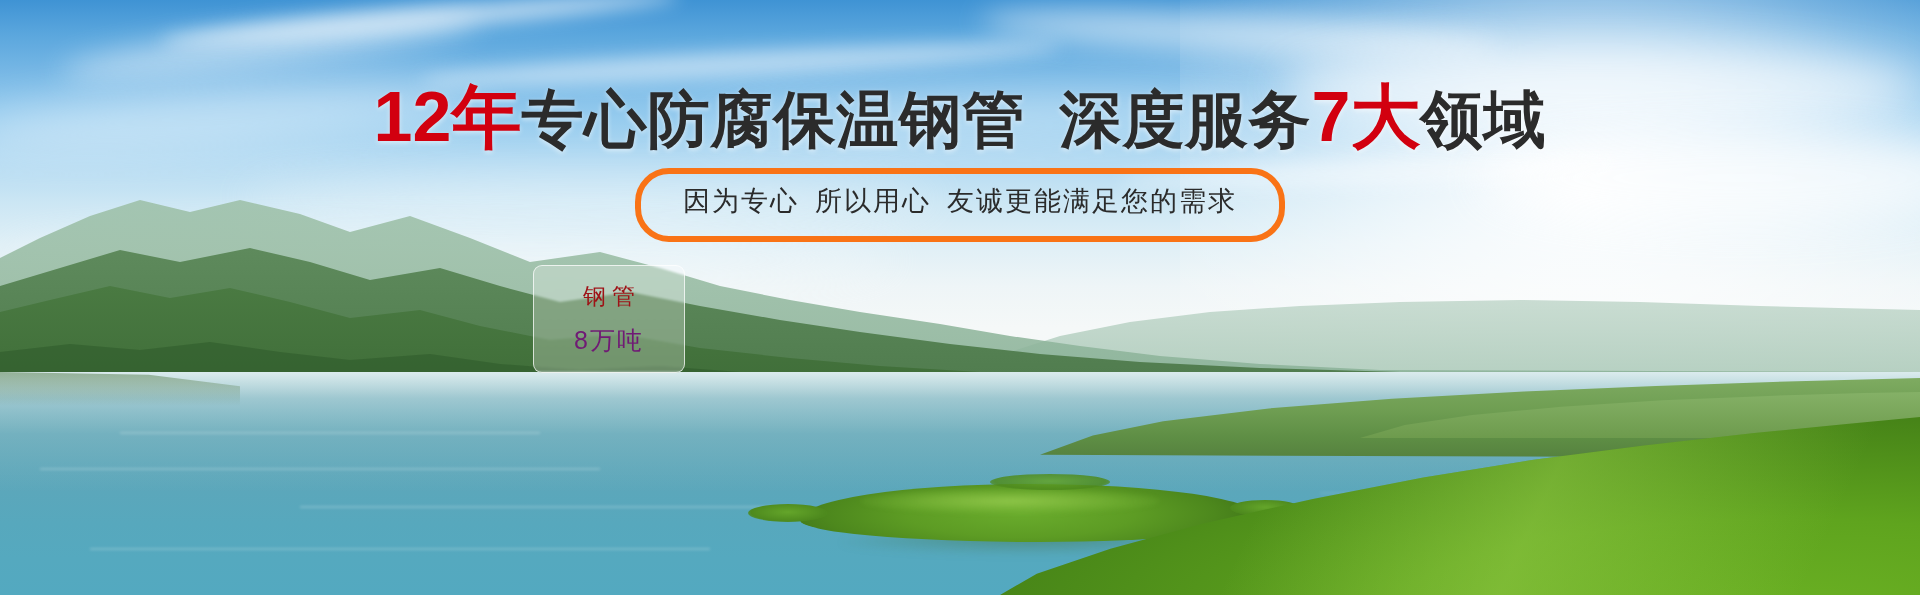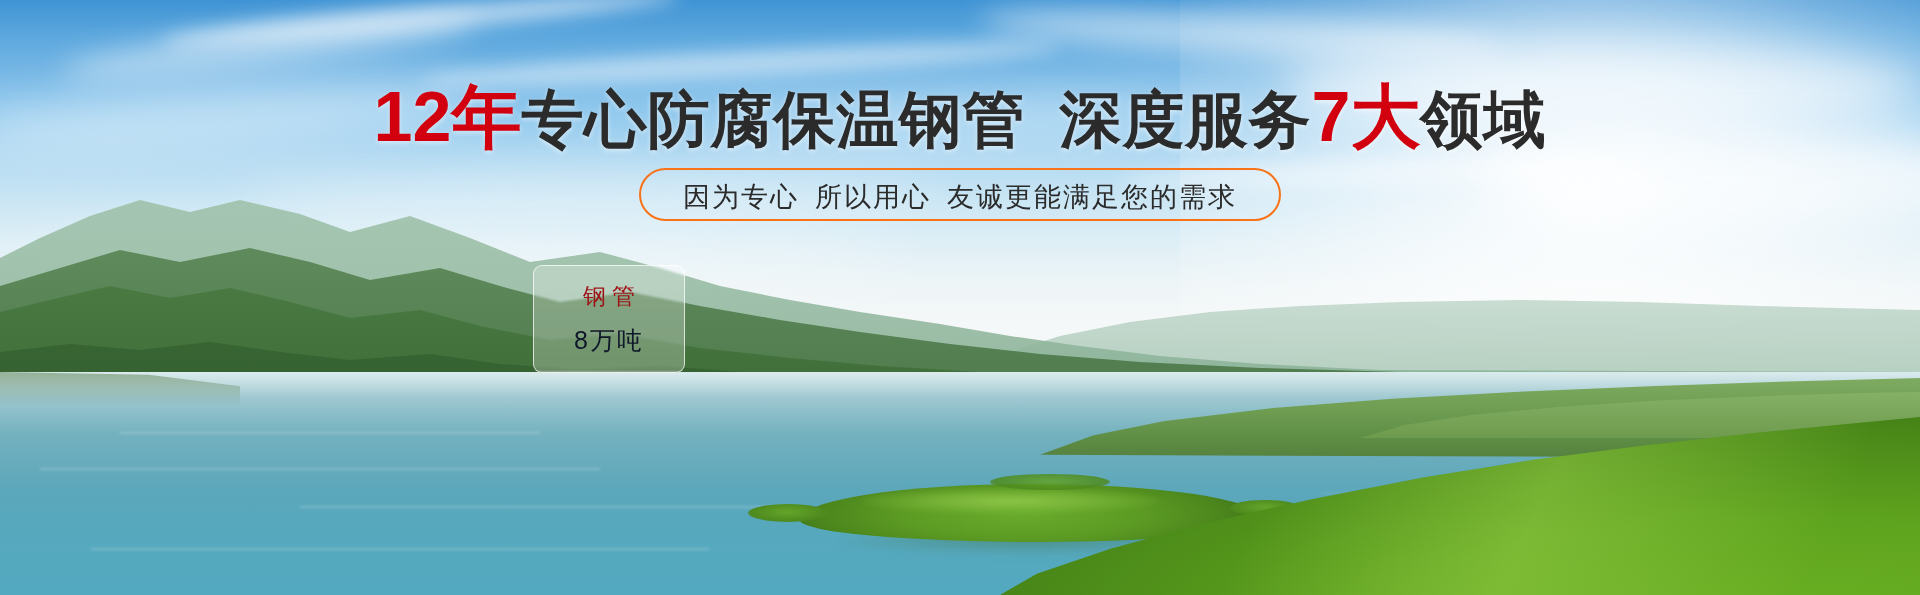--- a/index.html
+++ b/index.html
@@ -221,22 +221,22 @@
     font-size: 70px;
     letter-spacing: 0;
   }
   .headline .gap { display: inline-block; width: 34px; }
 
   .subtitle-pill {
     position: absolute;
     left: 50%;
     transform: translateX(-50%);
     top: 168px;
-    padding: 9px 42px 4px;
-    border: 2px solid #f97316;
+    padding: 9px 42px 17px;
+    border: 6px solid #f97316;
     border-radius: 34px;
     font-size: 27px;
     color: #2b2b2b;
     letter-spacing: 2px;
     white-space: nowrap;
     background: transparent;
   }
   .subtitle-pill .sp { display: inline-block; width: 16px; }
 
   
@@ -261,21 +261,21 @@
   }
   .card-label {
     font-size: 23px;
     color: #9e1216;
     letter-spacing: 6px;
     text-indent: 6px;
     font-weight: normal;
   }
   .card-value {
     font-size: 25px;
-    color: #0f172a;
+    color: #701a75;
     letter-spacing: 2px;
     white-space: nowrap;
   }
   .card-value sup { font-size: 15px; letter-spacing: 0; }
 </style>
 </head>
 <body>
 
 <div id="banner">
 

